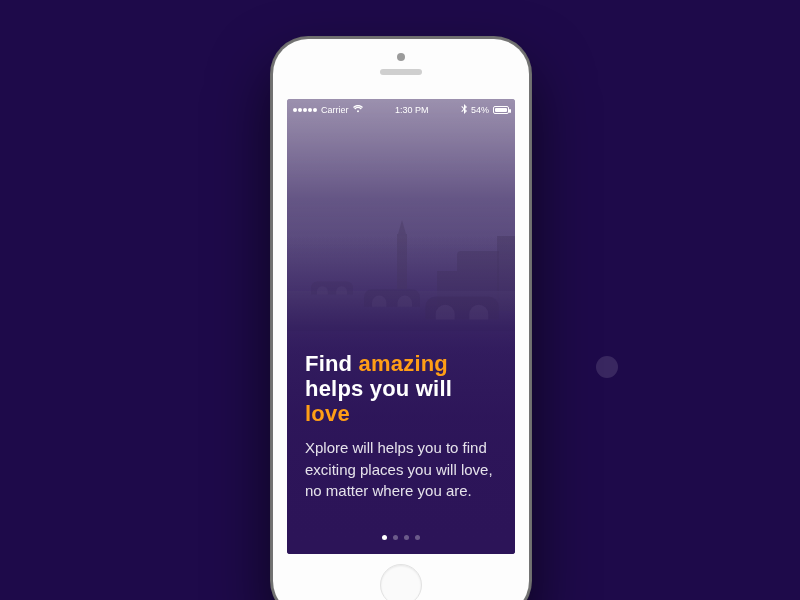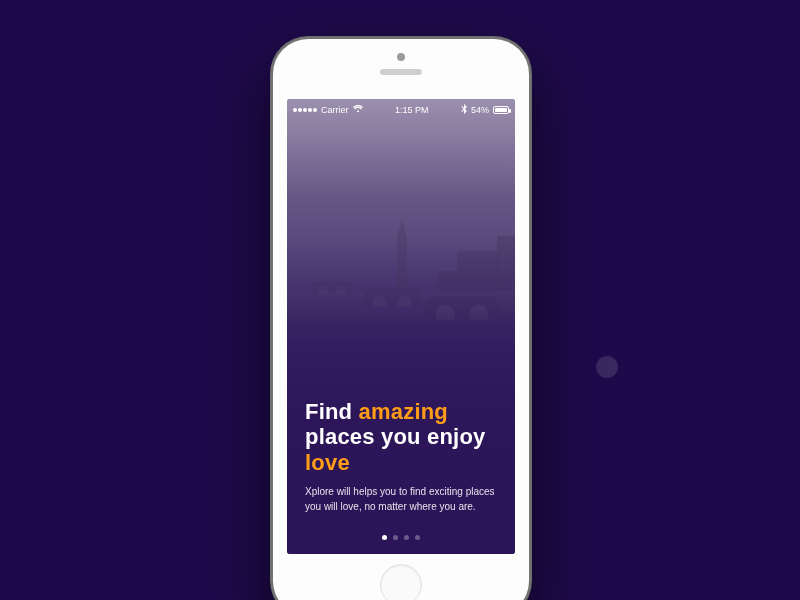--- a/index.html
+++ b/index.html
@@ -101,31 +101,31 @@
   .signal { display:flex; gap:1px; }
   .signal i{ width:4px;height:4px;border-radius:50%;background:#fff;display:block;}
   .wifi-icon, .bt-icon, .batt { display:inline-block; }
   .batt {
     width:16px;height:8px;border:1px solid #fff;border-radius:2px;position:relative;
   }
   .batt::after{content:"";position:absolute;right:-3px;top:2px;width:2px;height:4px;background:#fff;border-radius:1px;}
   .batt i{position:absolute;inset:1px;background:#fff;border-radius:1px;}
 
   .content {
-    position:absolute; left:18px; right:18px; bottom:40px;
+    position:absolute; left:18px; right:18px; bottom:52px;
     color:#fff;
   }
   .heading {
     font-size: 22px; font-weight: 800; line-height: 1.15;
     letter-spacing: .2px;
   }
   .heading .accent { color: #ff9e16; }
   .sub {
     margin-top: 10px;
-    font-size: 10px; line-height: 1.45; color: rgba(255,255,255,.88);
+    font-size: 15px; line-height: 1.45; color: rgba(255,255,255,.88);
     max-width: 190px;
   }
   .dots {
     position:absolute; bottom:14px; left:0; right:0;
     display:flex; justify-content:center; gap:6px;
   }
   .dot{ width:5px;height:5px;border-radius:50%; background:rgba(255,255,255,.3);}
   .dot.active{ background:#fff; }
 
   .float-circle{
@@ -169,38 +169,38 @@
                 <i></i>
                 <i></i>
               </span>
             <span>Carrier</span>
             <span class="wifi-icon">
               <svg width="10" height="8" viewBox="0 0 10 8">
                   <path d="M5 7.2a1 1 0 100-2 1 1 0 000 2zM1.2 3.4a5.4 5.4 0 017.6 0l-1 1a4 4 0 00-5.6 0l-1-1zM0 2a7 7 0 0110 0l-1 1A5.6 5.6 0 001 3L0 2z" fill="#fff"></path>
                 </svg>
             </span>
           </div>
-          <div>1:15 PM</div>
+          <div>1:30 PM</div>
           <div class="status-right">
             <span class="bt-icon">
               <svg width="6" height="10" viewBox="0 0 6 10">
                   <path d="M3 0v4L1 2 .3 2.7 2.6 5 .3 7.3 1 8l2-2v4l3-3-2-2 2-2-3-3zm1 2.4L4.6 3 4 3.6V2.4zm0 5.2V6.4L4.6 7 4 7.6z" fill="#fff"></path>
                 </svg>
             </span>
             <span>54%</span>
             <span class="batt">
                 <i></i>
               </span>
           </div>
         </div>
 
         <div class="content">
           <div class="heading">
             <span>Find </span><span class="accent">amazing</span><br>
-            <span> places you enjoy </span><span class="accent">love</span>
+            <span> helps you will </span><span class="accent">love</span>
           </div>
           <div class="sub">Xplore will helps you to find exciting places you will love, no matter where you are.</div>
         </div>
 
         <div class="dots">
           <span class="dot active"></span>
           <span class="dot"></span>
           <span class="dot"></span>
           <span class="dot"></span>
         </div>

